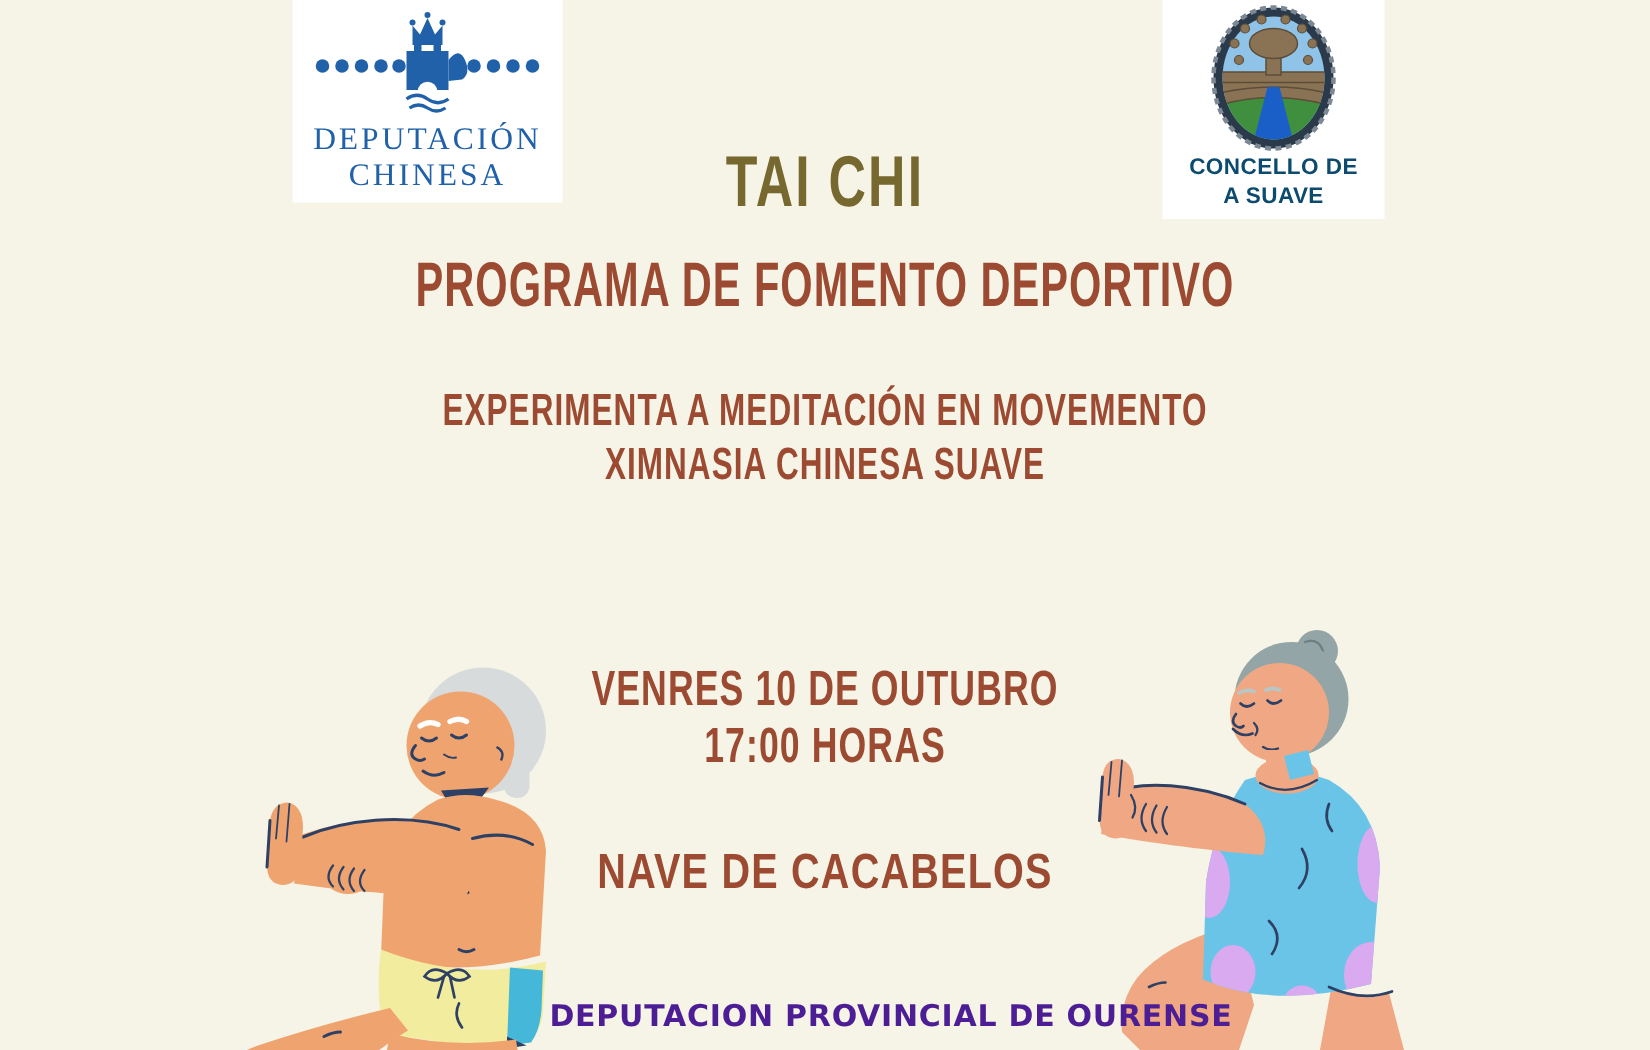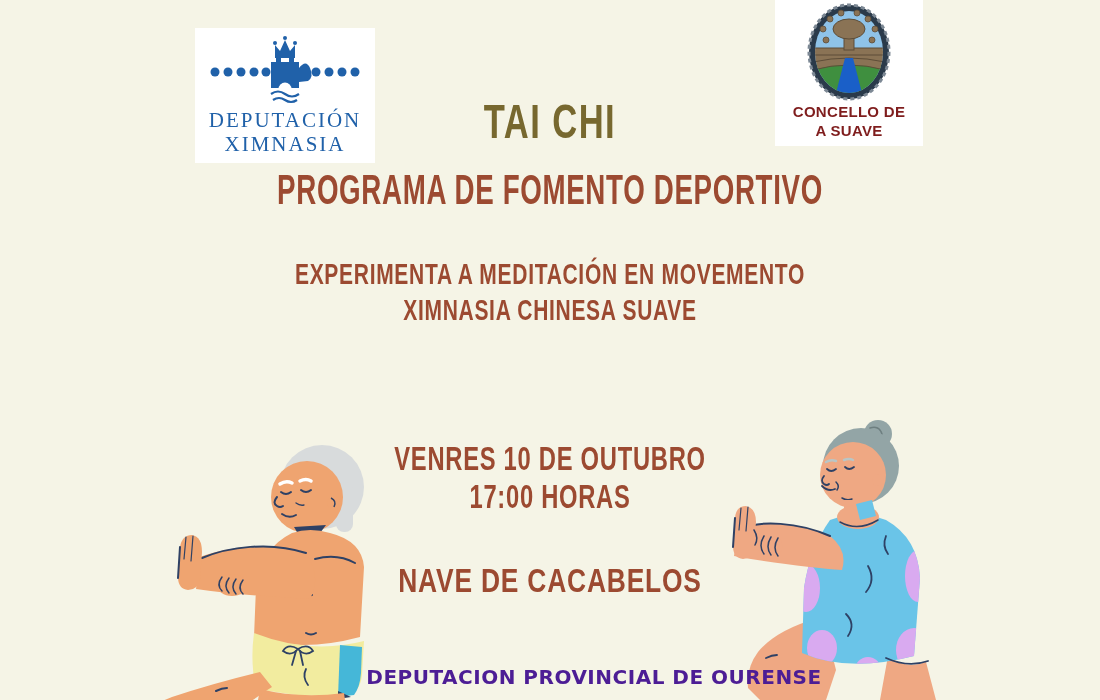--- a/index.html
+++ b/index.html
@@ -5,30 +5,30 @@
   html,body{margin:0;padding:0;}
   .poster{
     position:relative;
     width:1100px;height:700px;
     background:#f5f4e6;
     overflow:hidden;
     font-family:"Liberation Sans", sans-serif;
   }
   
   .logo-box{position:absolute;background:#ffffff;}
-  .logo-deputacion{left:195px;top:0;width:180px;height:135px;text-align:center;margin-top:28px;}
+  .logo-deputacion{left:195px;top:0;width:180px;height:135px;text-align:center;}
   .logo-deputacion .emblem{display:block;margin:4px auto 0 auto;}
   .logo-deputacion .l1,.logo-deputacion .l2{
     font-family:"Liberation Serif", serif;
     color:#2061a9;letter-spacing:2px;line-height:24px;font-size:21px;
   }
   .logo-concello{left:775px;top:0;width:148px;height:146px;text-align:center;}
   .logo-concello .crest{display:block;margin:2px auto 0 auto;}
   .logo-concello .l1,.logo-concello .l2{
-    font-weight:bold;color:#7f1d1d;font-size:15px;line-height:19px;letter-spacing:.3px;
+    font-weight:bold;color:#0c4a6e;font-size:15px;line-height:19px;letter-spacing:.3px;
   }
   
   .line{position:absolute;left:0;width:1100px;text-align:center;font-weight:bold;white-space:nowrap;}
   .title{top:98px;font-size:48px;line-height:48px;color:#77682f;letter-spacing:2px;transform:scaleX(.72);}
   .subtitle{top:168px;font-size:42px;line-height:44px;color:#9c4a31;letter-spacing:1px;transform:scaleX(.66);}
   .tagline1{top:257px;font-size:30px;line-height:34px;color:#9c4a31;letter-spacing:1px;transform:scaleX(.70);}
   .tagline2{top:293px;font-size:30px;line-height:34px;color:#9c4a31;letter-spacing:1px;transform:scaleX(.70);}
   .date{top:440px;font-size:33px;line-height:37px;color:#9c4a31;letter-spacing:1px;transform:scaleX(.72);}
   .time{top:478px;font-size:33px;line-height:37px;color:#9c4a31;letter-spacing:1px;transform:scaleX(.72);}
   .venue{top:562px;font-size:33px;line-height:37px;color:#9c4a31;letter-spacing:1px;transform:scaleX(.80);}
@@ -68,21 +68,21 @@
 
         <path d="M 104 36 q 7 -9 11 0 q 4 9 -2 13 l -9 1 z"></path>
       </g>
       <circle cx="90" cy="57" r="6.5" fill="#ffffff"></circle>
       <g stroke="#2061a9" stroke-width="2.2" fill="none">
         <path d="M 76 62 q 7 -5 14 0 t 14 0"></path>
         <path d="M 78 68 q 6 -4 12 0 t 12 0"></path>
       </g>
     </svg>
     <div class="l1">DEPUTACIÓN</div>
-    <div class="l2">XIMNASIA</div>
+    <div class="l2">CHINESA</div>
   </div>
 
   <div class="logo-box logo-concello">
     <svg class="crest" width="100" height="100" viewBox="0 0 100 100">
       <defs>
         <clipPath id="ovalClip">
             <ellipse cx="50" cy="50" rx="34" ry="41"></ellipse>
           </clipPath>
       </defs>
       <ellipse cx="50" cy="50" rx="40" ry="47" fill="#2a3a4a"></ellipse>

